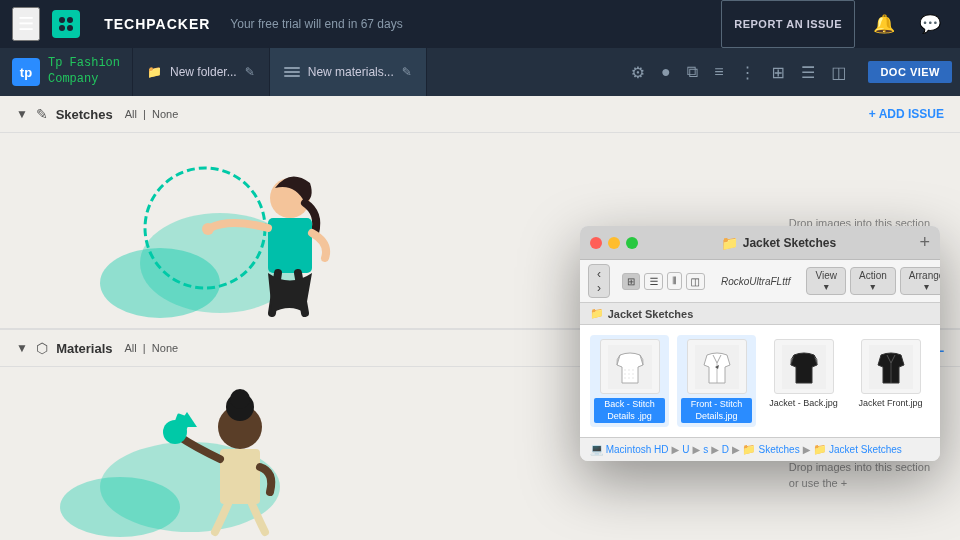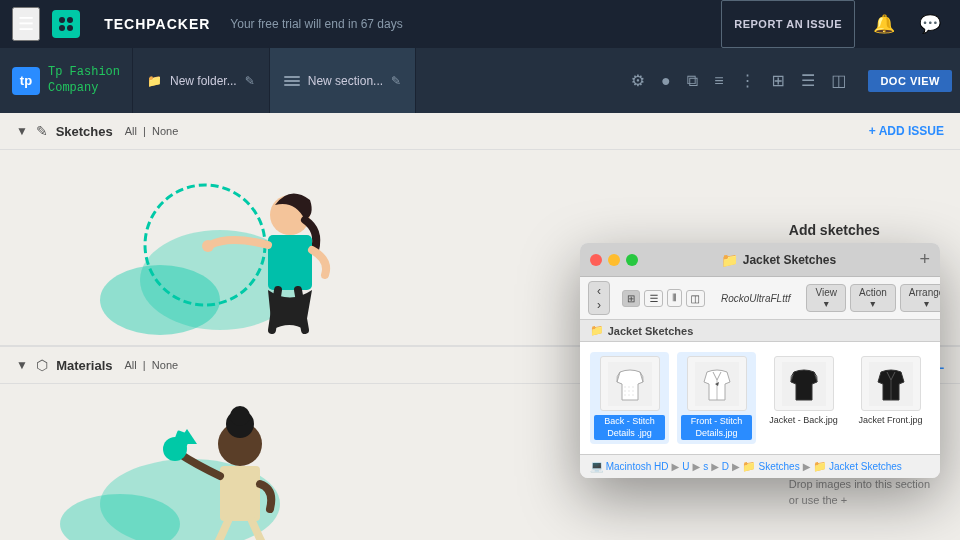--- a/index.html
+++ b/index.html
@@ -76,21 +76,21 @@
       border: none;
       color: #8899aa;
       font-size: 18px;
       cursor: pointer;
       padding: 4px 6px;
     }
 
     
     .tabs-bar {
       background: #243040;
-      height: 65px;
+      height: 48px;
       display: flex;
       align-items: center;
       padding: 0;
       position: relative;
       z-index: 9;
     }
     .tab-company {
       display: flex;
       align-items: center;
       padding: 0 12px;
@@ -516,21 +516,21 @@
     <span class="tab-label">New folder...</span>
     <span class="tab-edit-icon">✎</span>
   </div>
 
   <div class="tab-item active">
     <div class="tab-layers-icon">
       <span></span>
         <span></span>
         <span></span>
     </div>
-    <span class="tab-label">New section...</span>
+    <span class="tab-label">New materials...</span>
     <span class="tab-edit-icon">✎</span>
   </div>
 
   <div class="tab-actions">
     <button class="tab-action-btn">⚙</button>
     <button class="tab-action-btn">●</button>
     <button class="tab-action-btn">⧉</button>
     <button class="tab-action-btn">≡</button>
     <button class="tab-action-btn">⋮</button>
     <button class="tab-action-btn">⊞</button>
@@ -577,21 +577,20 @@
 
         <path d="M292 90 Q310 100 305 115" stroke="#f4c49a" stroke-width="8" fill="none" stroke-linecap="round"></path>
 
         <path d="M258 130 L252 170" stroke="#222" stroke-width="8" stroke-linecap="round"></path>
         <path d="M278 130 L285 170" stroke="#222" stroke-width="8" stroke-linecap="round"></path>
 
         <path d="M248 130 Q270 145 292 130 L285 170 Q270 160 252 170Z" fill="#222"></path>
       </svg>
 
       <div class="add-content-text">
-        <h3>Add sketches</h3>
         <p>Drop images into this section</p>
         <p>or use the +</p>
       </div>
     </div>
   </div>
 
   <div class="section materials-section">
     <div class="section-header">
       <button class="section-toggle">▼</button>
       <span class="section-icon">⬡</span>

